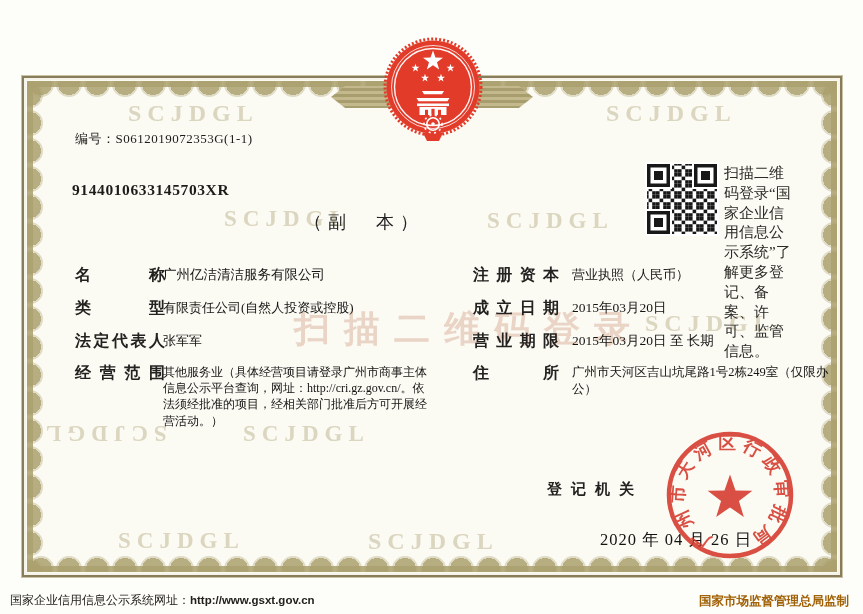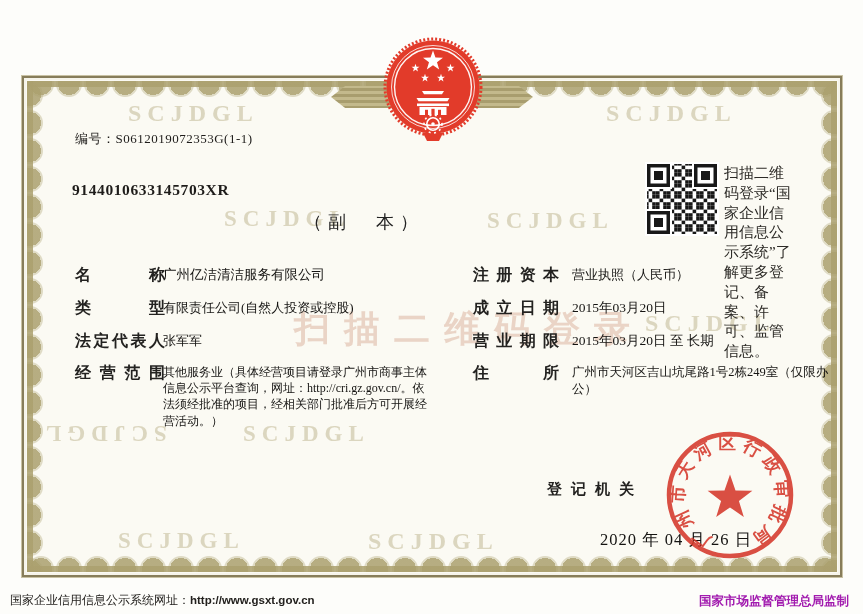--- a/index.html
+++ b/index.html
@@ -63,21 +63,21 @@
   .r-lab{left:454px;width:86px;margin-left:19px;} .r-val{left:572px;width:268px;}
 
   .regauth{position:absolute;left:547px;top:480px;font-size:15px;font-weight:600;color:#232220;letter-spacing:9px;}
   .issued{position:absolute;left:600px;top:529px;font-size:16.5px;color:#141311;letter-spacing:1px;z-index:5;}
   .seal{position:absolute;left:660px;top:425px;z-index:6;opacity:.88;}
 
   
   .f-left{position:absolute;left:10px;top:592px;font-size:12px;color:#23211e;}
   .f-left b{font-family:"Liberation Sans","DejaVu Sans",sans-serif;font-size:11.5px;}
   .f-mid{position:absolute;left:403px;top:583px;font-size:10px;line-height:1.2;color:#2a2824;}
-  .f-right{position:absolute;left:699px;top:593px;font-size:12.5px;font-weight:600;color:#a21caf;}
+  .f-right{position:absolute;left:699px;top:593px;font-size:12.5px;font-weight:600;color:#a16207;}
 </style>
 </head>
 <body>
 
 <div class="page">
 
   <div class="frame">
     <div class="sc sc-t"></div>
     <div class="sc sc-b"></div>
     <div class="sc sc-l"></div>

